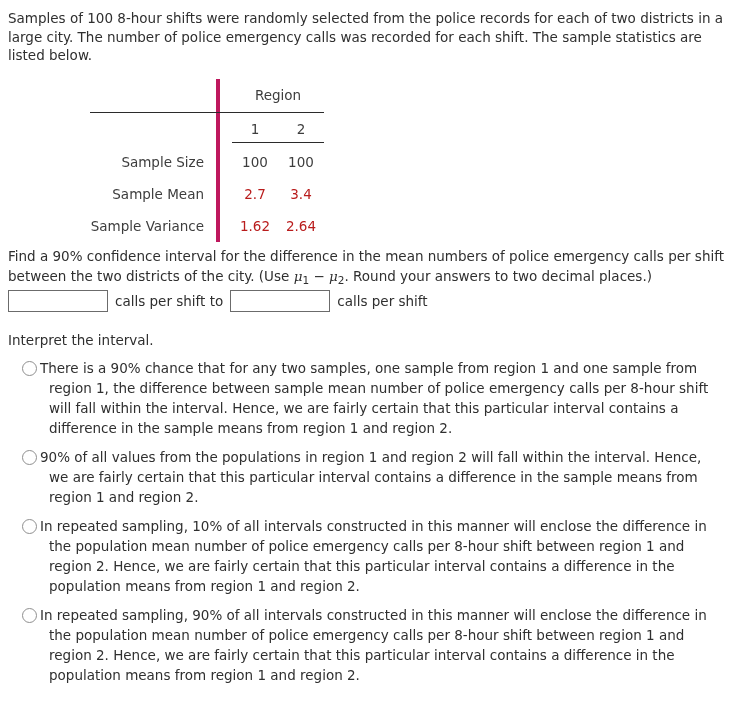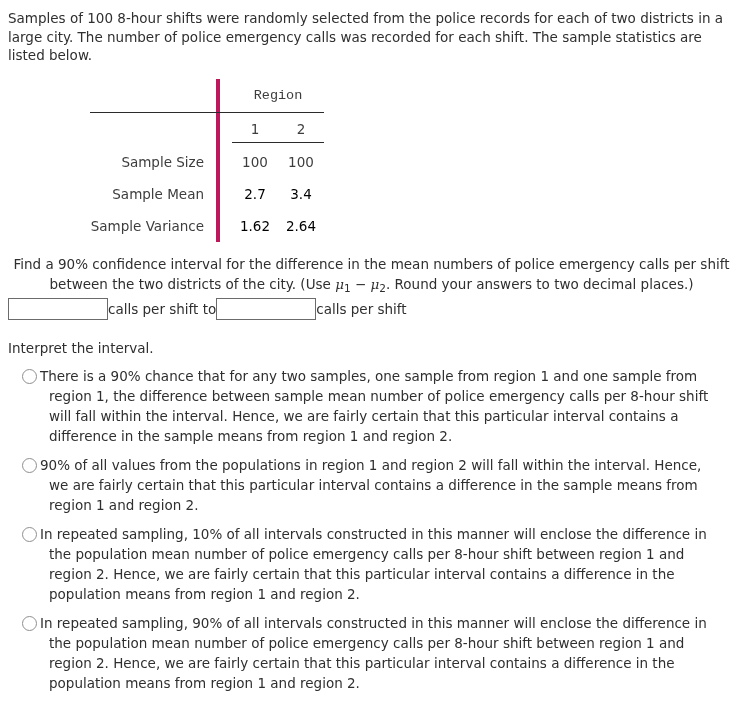--- a/index.html
+++ b/index.html
@@ -31,41 +31,40 @@
     padding-right:12px;
     text-align:right;
     border-right:4px solid #be185d;
     align-self:stretch;
     display:flex;
     align-items:center;
     justify-content:flex-end;
   }
   .vals{display:flex;margin-left:12px;width:92px;position:relative;}
   .val{width:46px;text-align:center;}
-  .row-region{height:33px;border-bottom:1px solid #2b2b2b;font-family:Liberation Mono, monospace;}
+  .row-region{height:33px;border-bottom:1px solid #2b2b2b;}
   .row-region .region-cell{width:92px;text-align:center;margin-left:12px;}
   .row-colhead{height:33px;}
   .row-colhead .vals::after{
     content:"";position:absolute;left:0;right:0;bottom:-6px;
     border-bottom:1px solid #2b2b2b;
   }
   .row-data{height:32px;}
   .row-data:last-child{padding-bottom:4px;}
-  .hl{color:#000000;}
+  .hl{color:#b91c1c;}
   
   .find{
-    margin:8px 0 2px 0;
+    margin:0 0 2px 0;
     line-height:20px;
     width:727px;
-    text-align:center;
   }
   .mu{font-family:"DejaVu Serif","Liberation Serif",serif;font-style:italic;}
   sub{font-size:10.5px;vertical-align:-3px;line-height:0;}
   .answer-row{
-    display:flex;align-items:center;
+    display:flex;align-items:center;gap:7px;
     margin:2px 0 0 0;height:26px;
   }
   .answer-row input[type="text"]{
     width:100px;height:22px;
     border:1px solid #6b6b6b;background:#fff;
     font-family:"DejaVu Sans","Liberation Sans",sans-serif;
     font-size:13px;padding:0 3px;box-sizing:border-box;
   }
   .interpret{margin:17px 0 0 0;line-height:18px;}
   

